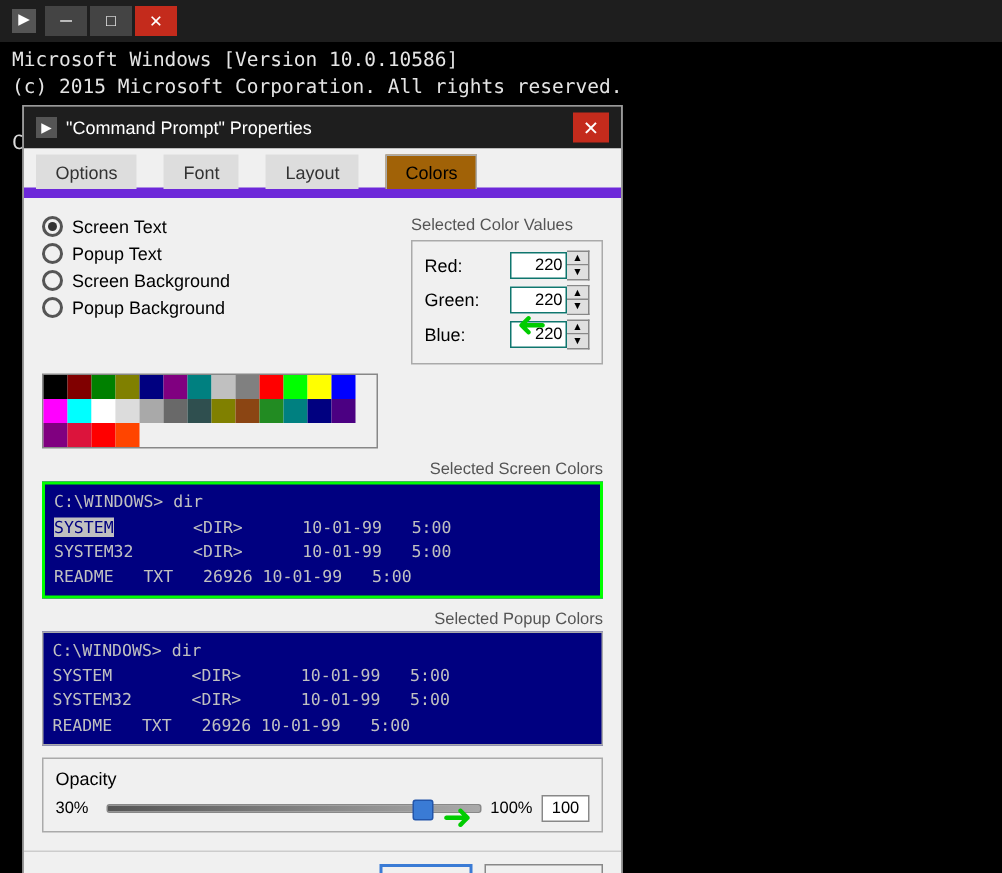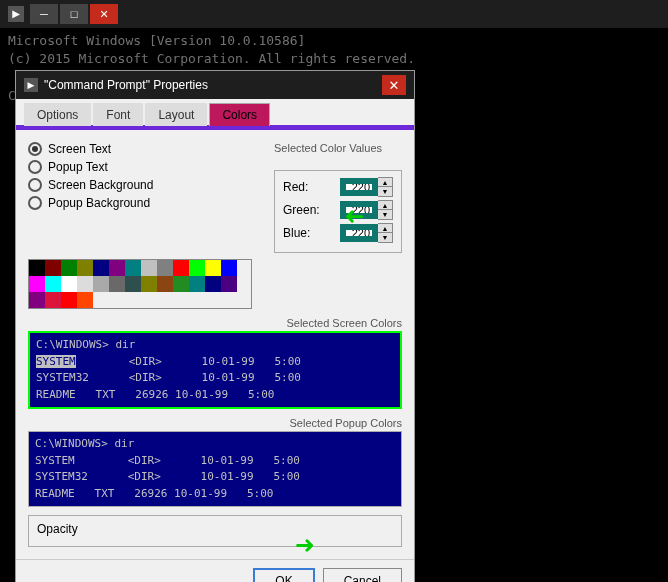--- a/index.html
+++ b/index.html
@@ -53,21 +53,21 @@
       color: #fff;
       font-size: 11px;
       display: flex; align-items: center; justify-content: center;
       cursor: pointer;
       font-family: 'Segoe UI', sans-serif;
     }
     .cmd-titlebar-btn.close { background: #c42b1c; }
 
     .cmd-content {
       padding: 4px 8px;
-      color: #737373;
+      color: #e5e5e5;
       font-size: 13px;
       line-height: 1.4;
     }
 
     
     .dialog-overlay {
       position: absolute;
       top: 70px;
       left: 15px;
       width: 400px;
@@ -102,36 +102,36 @@
       color: #fff;
       font-size: 13px;
       display: flex; align-items: center; justify-content: center;
       cursor: pointer;
     }
 
     
     .dialog-tabs {
       display: flex;
       background: #f0f0f0;
-      border-bottom: 5px solid #6d28d9;
+      border-bottom: 7px solid #6d28d9;
       padding: 4px 8px 0;
-      gap: 2px;
+      gap: 18px;
     }
     .tab {
       padding: 4px 12px;
       cursor: pointer;
       border: 1px solid transparent;
       border-bottom: none;
       font-size: 12px;
       background: #ddd;
       color: #333;
       margin-bottom: -1px;
     }
     .tab.active {
-      background: #be185d;
+      background: #a16207;
       border-color: #aaa;
       border-bottom-color: #f0f0f0;
       color: #000;
       font-weight: normal;
     }
 
     
     .dialog-body {
       padding: 12px;
     }
@@ -176,21 +176,21 @@
       font-size: 12px;
     }
     .color-label { width: 42px; }
     .spin-input {
       display: flex;
       align-items: center;
     }
     .spin-input input {
       width: 38px;
       height: 18px;
-      border: 6px solid #0f766e;
+      border: 1px solid #0f766e;
       font-size: 11px;
       padding: 0 2px;
       text-align: right;
     }
     .spin-btns {
       display: flex;
       flex-direction: column;
       border: 1px solid #888;
       border-left: none;
     }
@@ -373,21 +373,21 @@
           <div class="radio-circle"></div>
           <span>Screen Background</span>
         </div>
         <div class="radio-item">
           <div class="radio-circle"></div>
           <span>Popup Background</span>
         </div>
       </div>
 
       <div class="color-values-section" style="position:relative; left:auto; right:auto; top:auto; margin-left:auto;">
-        <div style="font-size:11px; color:#555; margin-bottom:16px;">Selected Color Values</div>
+        <div style="font-size:11px; color:#555; margin-bottom:4px;">Selected Color Values</div>
         <div class="color-values-border">
           <div class="color-row">
             <span class="color-label">Red:</span>
             <div class="spin-input">
               <input type="text" value="220" style="">
               <div class="spin-btns">
                 <div class="spin-btn">▲</div>
                 <div class="spin-btn">▼</div>
               </div>
             </div>
@@ -464,20 +464,28 @@
       <div class="preview-box-popup">
         <div>C:\WINDOWS&gt; dir</div>
         <div>SYSTEM&nbsp;&nbsp;&nbsp;&nbsp;&nbsp;&nbsp;&nbsp; &lt;DIR&gt;&nbsp;&nbsp;&nbsp;&nbsp;&nbsp; 10-01-99&nbsp;&nbsp; 5:00</div>
         <div>SYSTEM32&nbsp;&nbsp;&nbsp;&nbsp;&nbsp; &lt;DIR&gt;&nbsp;&nbsp;&nbsp;&nbsp;&nbsp; 10-01-99&nbsp;&nbsp; 5:00</div>
         <div>README&nbsp;&nbsp; TXT&nbsp;&nbsp; 26926 10-01-99&nbsp;&nbsp; 5:00</div>
       </div>
     </div>
 
     <div class="opacity-section">
       <div class="opacity-label">Opacity</div>
+      <div class="opacity-row">
+        <span class="opacity-pct">30%</span>
+        <div class="slider-track">
+          <div class="slider-thumb"></div>
+        </div>
+        <span class="opacity-100">100%</span>
+        <input class="opacity-input" type="text" value="100" style="">
+      </div>
     </div>
   </div>
 
   <div class="dialog-footer">
     <button class="dlg-btn ok">OK</button>
     <button class="dlg-btn">Cancel</button>
   </div>
 </div>
 
 <div class="arrow-green" style="top: 198px; left: 345px; font-size: 32px; transform: rotate(180deg);">➜</div>

